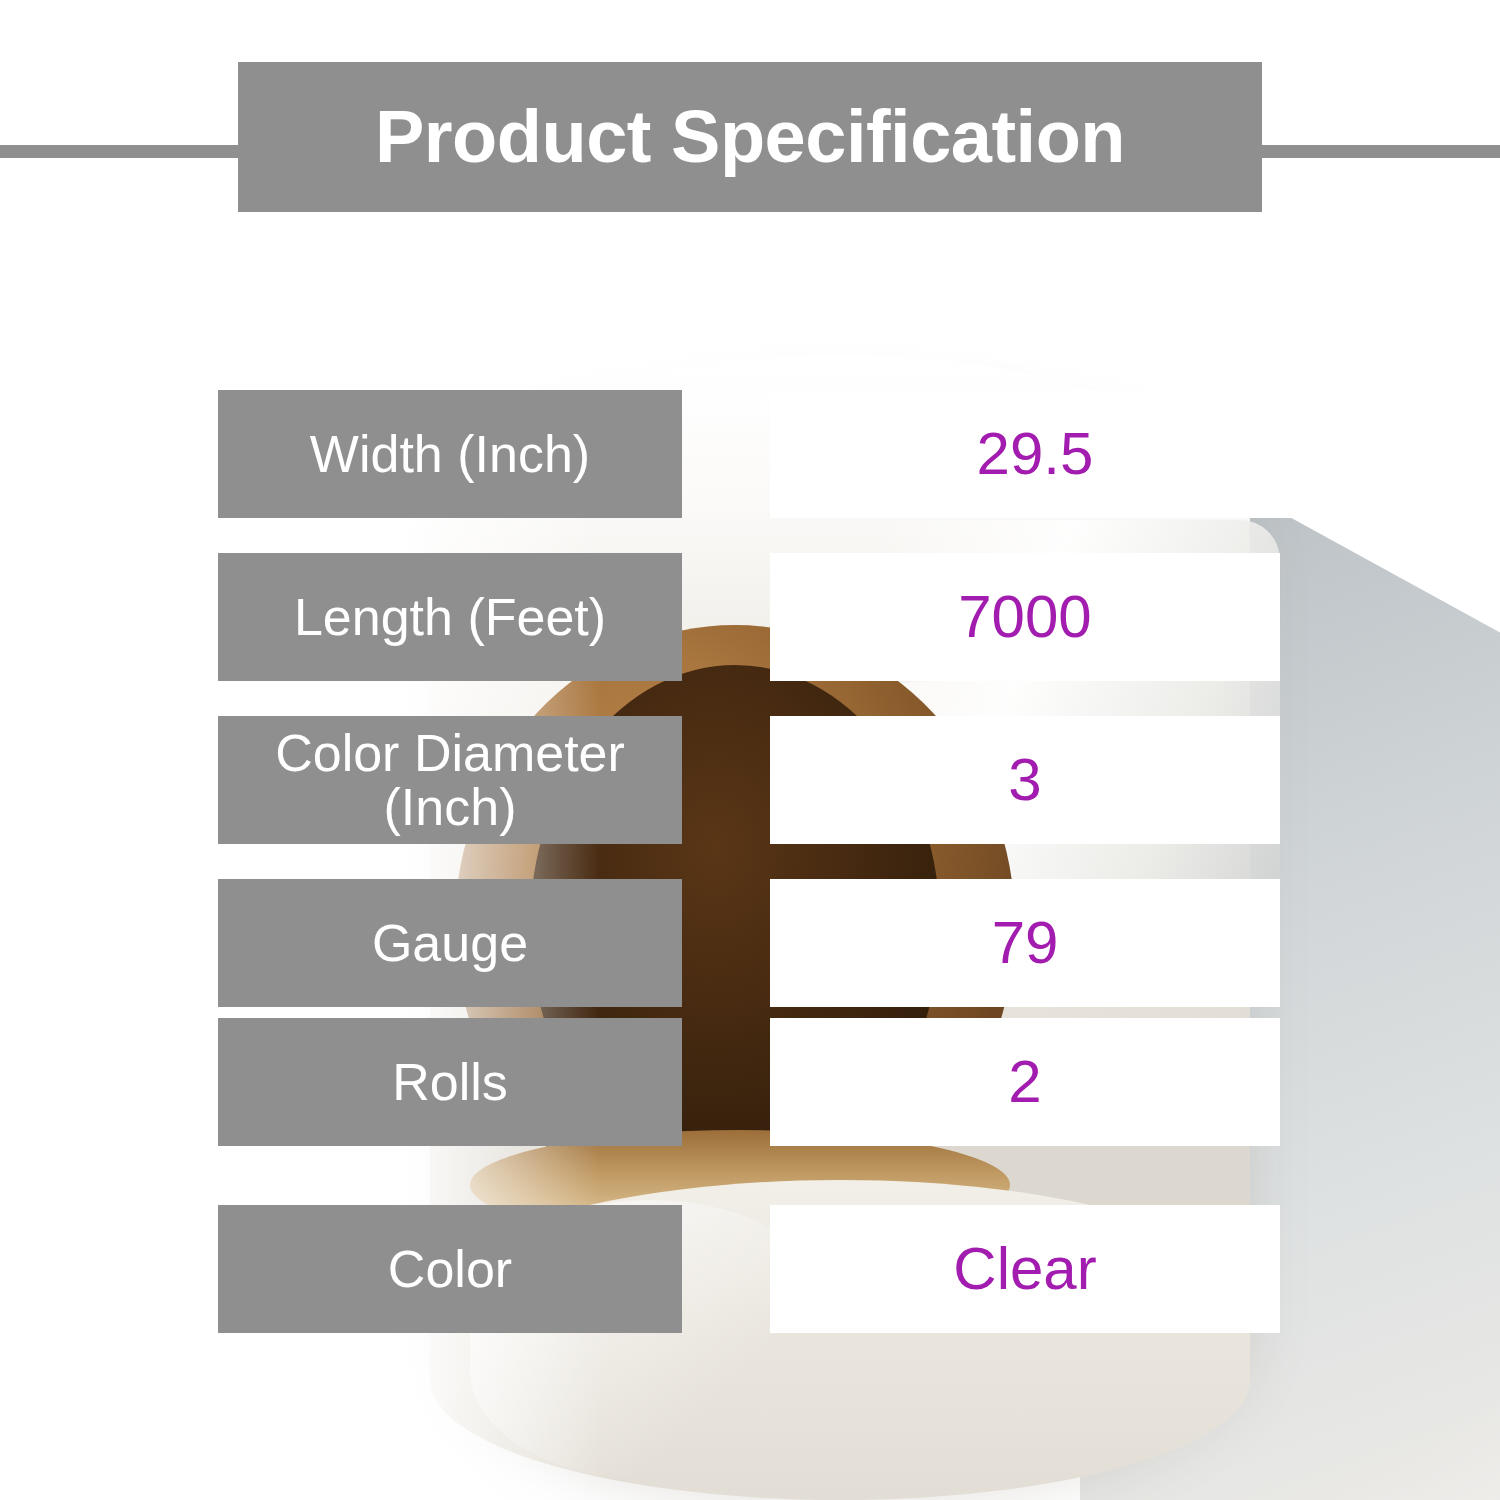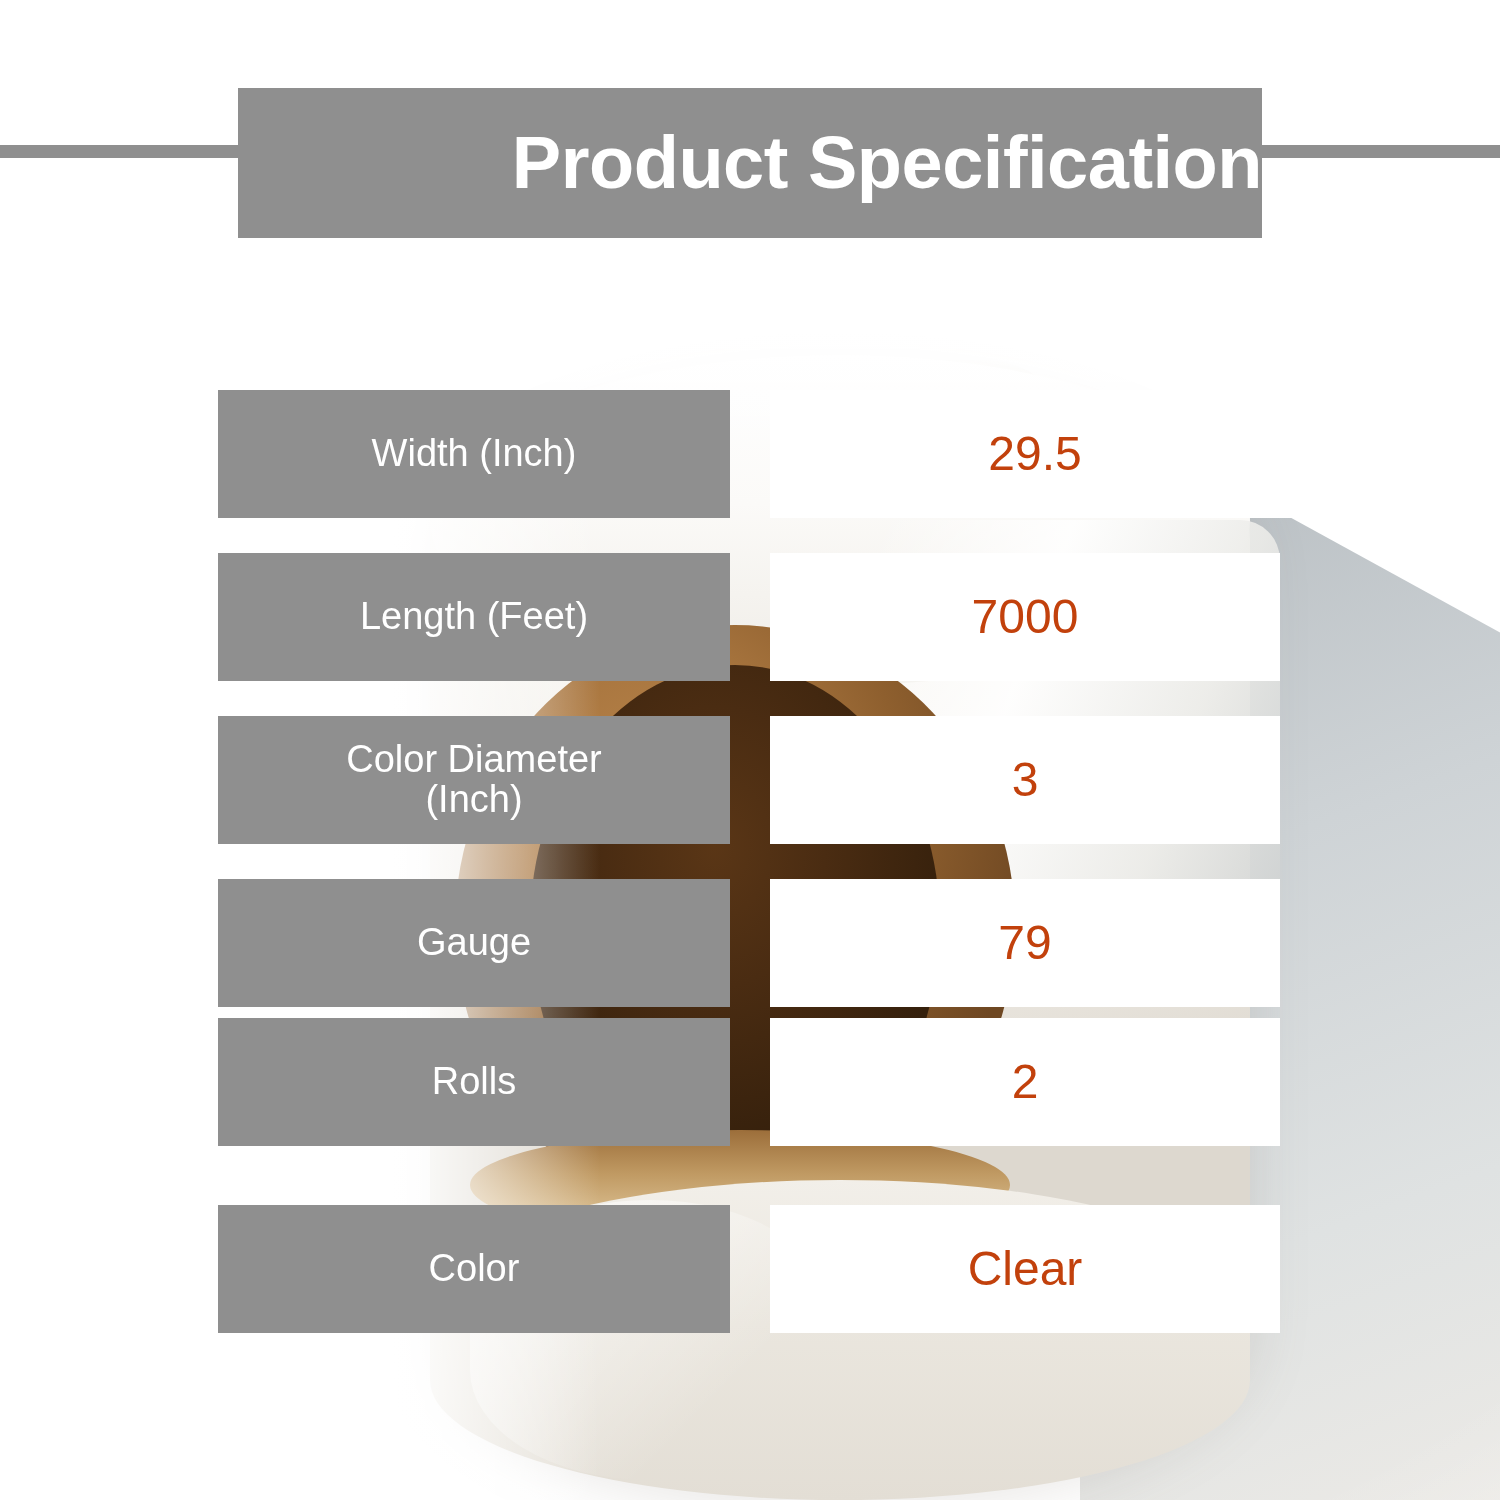--- a/index.html
+++ b/index.html
@@ -124,27 +124,27 @@
     position: absolute;
     left: 0;
     top: 145px;
     width: 1500px;
     height: 13px;
     background: #8f8f8f;
   }
   .title-plate {
     position: absolute;
     left: 238px;
-    top: 88px;
+    top: 62px;
     width: 1024px;
     height: 150px;
     background: #8f8f8f;
     display: flex;
     align-items: center;
-    justify-content: flex-end;
+    justify-content: center;
   }
   .title-text {
     color: #ffffff;
     font-size: 74px;
     font-weight: 700;
     letter-spacing: -0.5px;
     line-height: 1;
     white-space: nowrap;
   }
 
@@ -159,47 +159,47 @@
   .spec-row {
     position: absolute;
     left: 0;
     width: 1500px;
     height: 128px;
   }
   .spec-label {
     position: absolute;
     left: 218px;
     top: 0;
-    width: 512px;
+    width: 464px;
     height: 128px;
     background: #8f8f8f;
     color: #ffffff;
     display: flex;
     align-items: center;
     justify-content: center;
     text-align: center;
-    font-size: 38px;
+    font-size: 52px;
     font-weight: 400;
     line-height: 1.04;
     padding: 0 8px;
     box-sizing: border-box;
   }
   .spec-value {
     position: absolute;
     left: 770px;
     top: 0;
     width: 510px;
     height: 128px;
     background: #ffffff;
-    color: #c2410c;
+    color: #a21caf;
     display: flex;
     align-items: center;
     justify-content: center;
     text-align: center;
-    font-size: 48px;
+    font-size: 60px;
     font-weight: 400;
     line-height: 1.04;
   }
   
   .spec-row.row-0 .spec-value {
     width: 530px;
   }
 </style>
 </head>
 <body>

